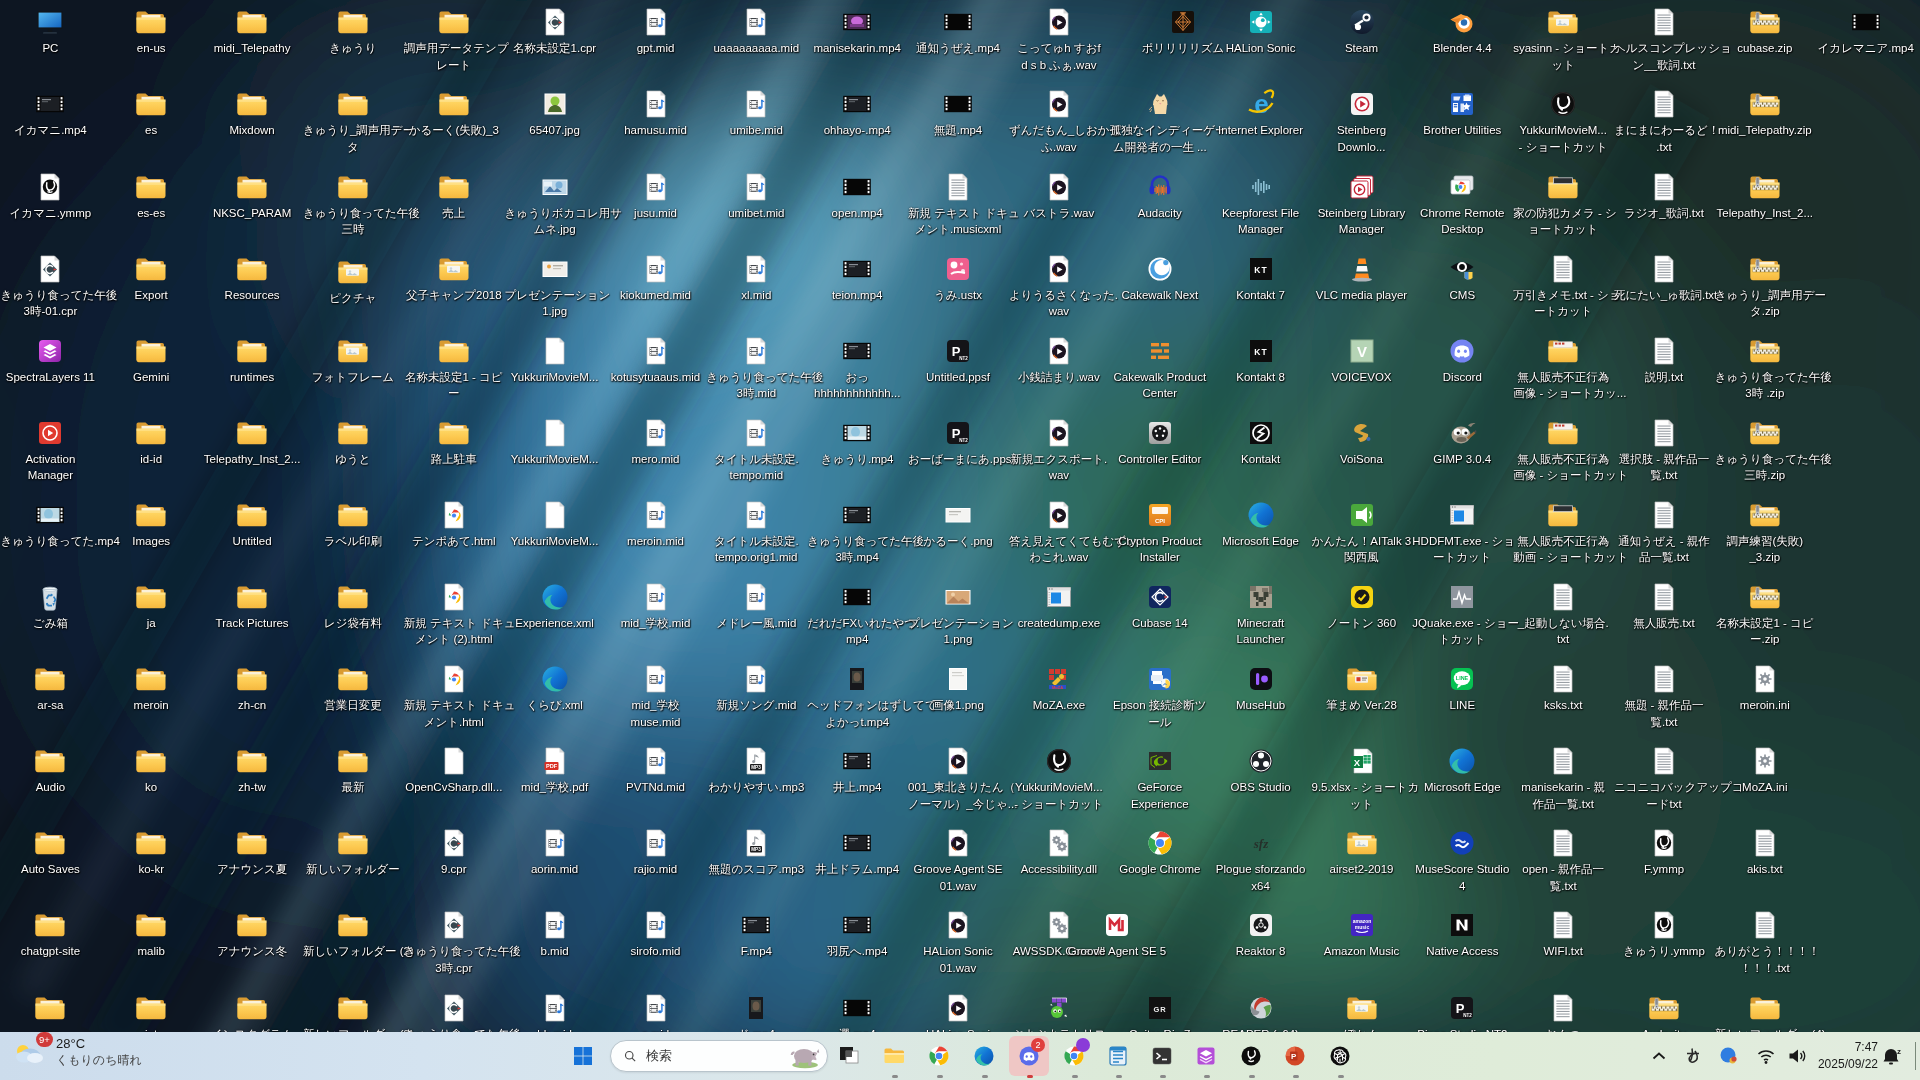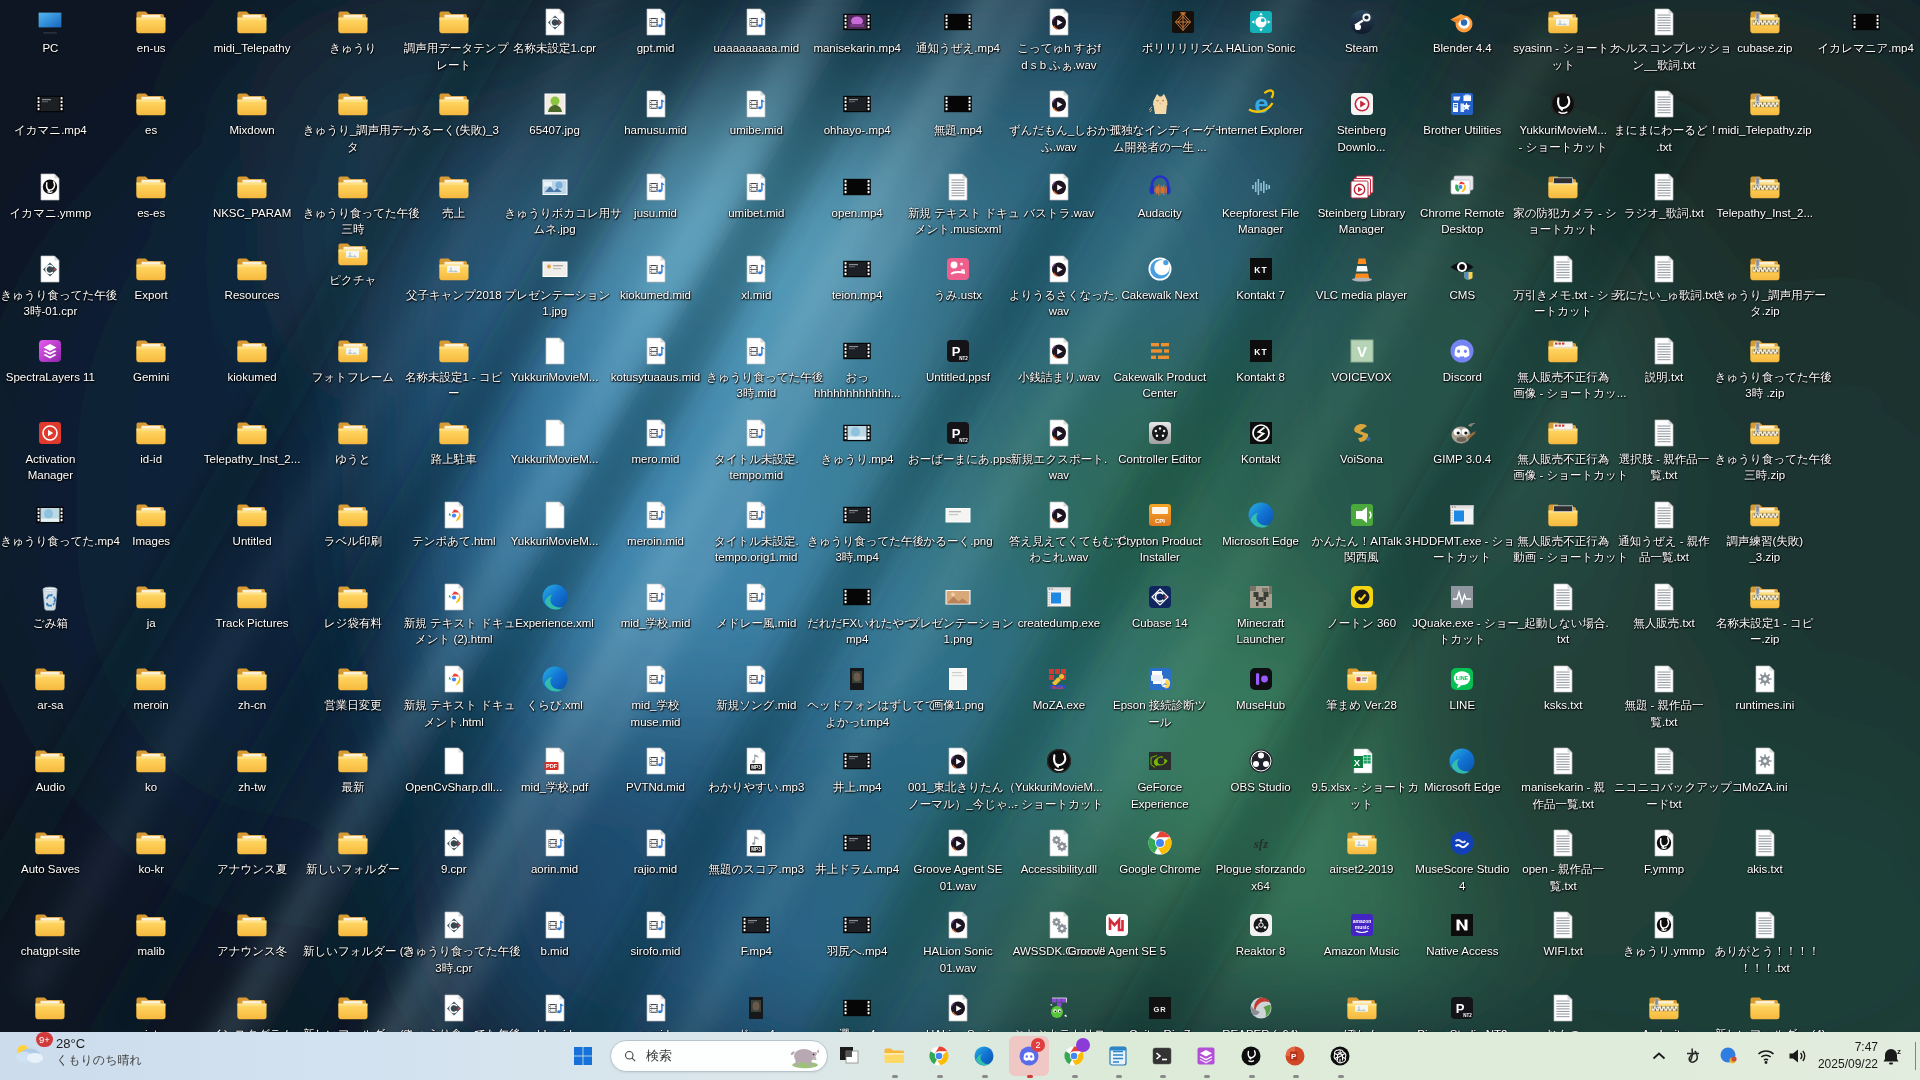--- a/index.html
+++ b/index.html
@@ -1006,21 +1006,21 @@
 <div class="it" style="left:202.1px;top:252.6px">
       <svg class="ic" viewBox="0 0 32 32">
         <use href="#folder"></use>
       </svg>
       <div class="lb">Resources</div>
     </div>
 <div class="it" style="left:202.1px;top:334.7px">
       <svg class="ic" viewBox="0 0 32 32">
         <use href="#folder"></use>
       </svg>
-      <div class="lb">kiokumed</div>
+      <div class="lb">runtimes</div>
     </div>
 <div class="it" style="left:202.1px;top:416.8px">
       <svg class="ic" viewBox="0 0 32 32">
         <use href="#folder"></use>
       </svg>
       <div class="lb">Telepathy_Inst_2...</div>
     </div>
 <div class="it" style="left:202.1px;top:498.9px">
       <svg class="ic" viewBox="0 0 32 32">
         <use href="#folder"></use>
@@ -1074,21 +1074,21 @@
         <use href="#folder"></use>
       </svg>
       <div class="lb">きゅうり_調声用デー<br>タ</div>
     </div>
 <div class="it" style="left:302.9px;top:170.5px">
       <svg class="ic" viewBox="0 0 32 32">
         <use href="#folder"></use>
       </svg>
       <div class="lb">きゅうり食ってた午後<br>三時</div>
     </div>
-<div class="it" style="left:302.9px;top:238px">
+<div class="it" style="left:302.9px;top:256px">
       <svg class="ic" viewBox="0 0 32 32">
         <use href="#folderimg"></use>
       </svg>
       <div class="lb">ピクチャ</div>
     </div>
 <div class="it" style="left:302.9px;top:334.7px">
       <svg class="ic" viewBox="0 0 32 32">
         <use href="#folderimg"></use>
       </svg>
       <div class="lb">フォトフレーム</div>
@@ -2200,21 +2200,21 @@
 <div class="it" style="left:1714.8px;top:581.0px">
       <svg class="ic" viewBox="0 0 32 32">
         <use href="#zip"></use>
       </svg>
       <div class="lb">名称未設定1 - コピ<br>ー.zip</div>
     </div>
 <div class="it" style="left:1714.8px;top:663.1px">
       <svg class="ic" viewBox="0 0 32 32">
         <use href="#ini"></use>
       </svg>
-      <div class="lb">runtimes.ini</div>
+      <div class="lb">meroin.ini</div>
     </div>
 <div class="it" style="left:1714.8px;top:745.2px">
       <svg class="ic" viewBox="0 0 32 32">
         <use href="#ini"></use>
       </svg>
       <div class="lb">MoZA.ini</div>
     </div>
 <div class="it" style="left:1714.8px;top:827.3px">
       <svg class="ic" viewBox="0 0 32 32">
         <use href="#txt"></use>

